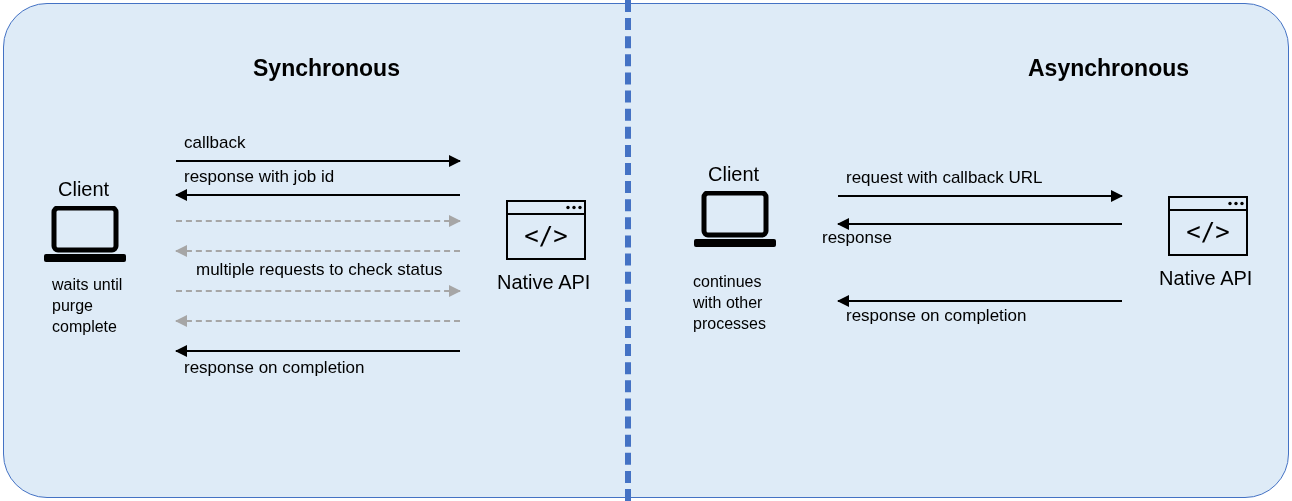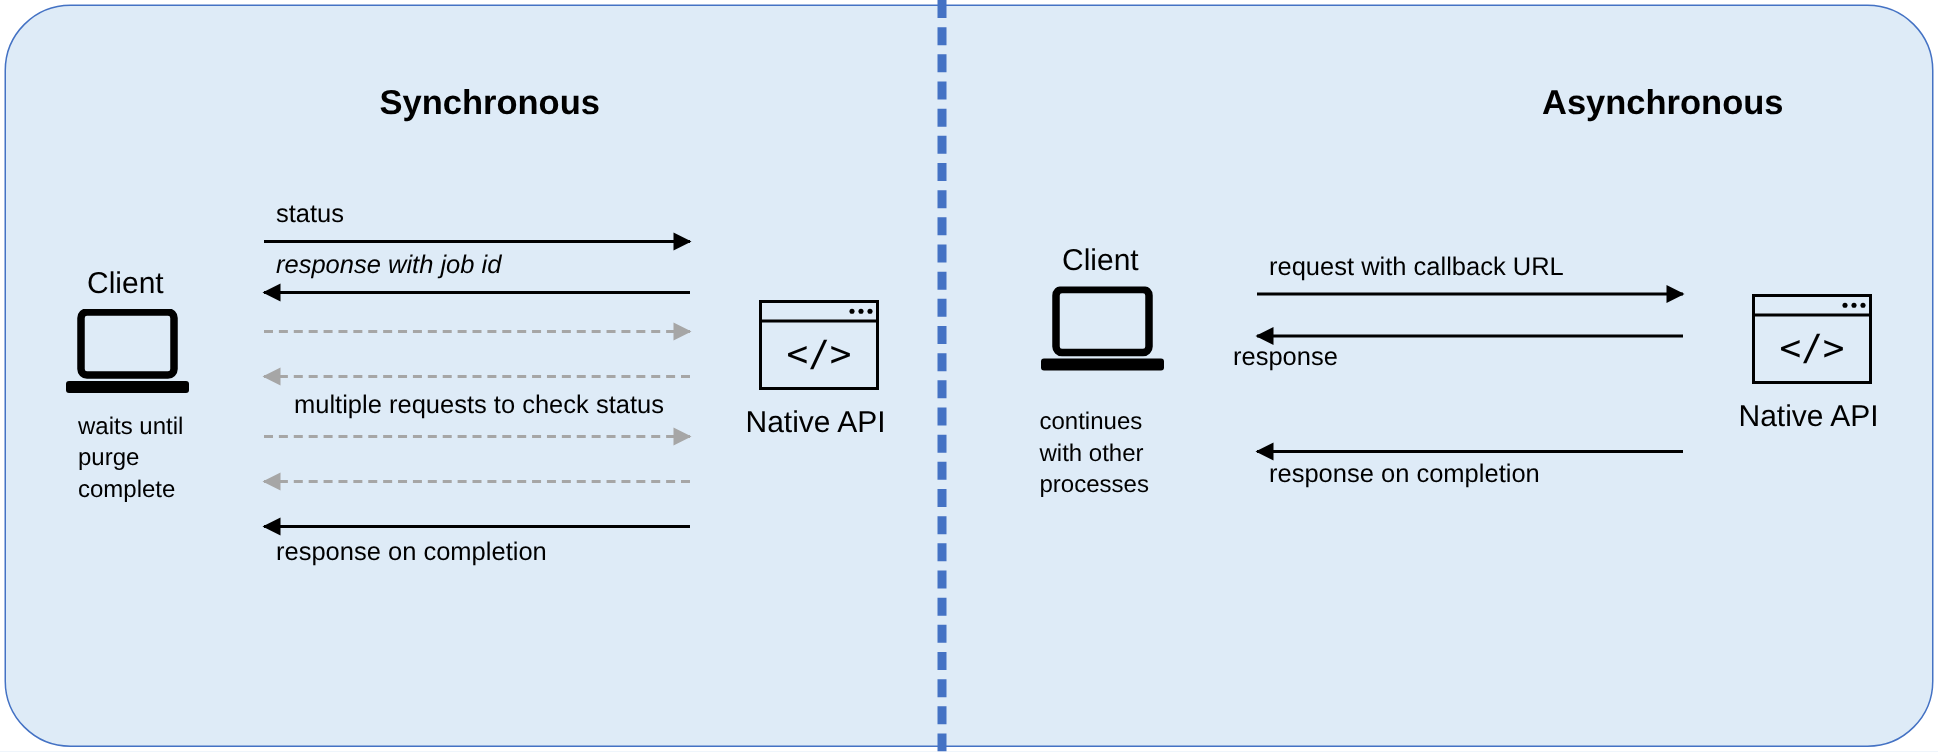--- a/index.html
+++ b/index.html
@@ -101,26 +101,26 @@
 <svg class="api-win" style="left:506px; top:200px;" viewBox="0 0 80 60">
   <rect x="1" y="1" width="78" height="58" fill="none" stroke="#000" stroke-width="2"></rect>
   <line x1="1" y1="14" x2="79" y2="14" stroke="#000" stroke-width="2"></line>
   <circle cx="62" cy="7.5" r="1.7" fill="#000"></circle>
     <circle cx="68" cy="7.5" r="1.7" fill="#000"></circle>
     <circle cx="74" cy="7.5" r="1.7" fill="#000"></circle>
   <text x="40" y="44" text-anchor="middle" font-size="24" font-family="monospace" fill="#000">&lt;/&gt;</text>
 </svg>
 <div class="node-label" style="left:497px; top:271px;">Native API</div>
 
-<div class="flow-label" style="left:184px; top:133px;">status</div>
+<div class="flow-label" style="left:184px; top:133px;">callback</div>
 <div class="arrow solid" style="left:176px; top:160px; width:284px;">
     <div class="head-r"></div>
   </div>
 
-<div class="flow-label" style="left:184px; top:167px;font-style:italic;">response with job id</div>
+<div class="flow-label" style="left:184px; top:167px;">response with job id</div>
 <div class="arrow solid" style="left:176px; top:194px; width:284px;">
     <div class="head-l"></div>
   </div>
 
 <div class="arrow dashed" style="left:176px; top:220px; width:284px;">
     <div class="head-r"></div>
   </div>
 <div class="arrow dashed" style="left:176px; top:250px; width:284px;">
     <div class="head-l"></div>
   </div>

